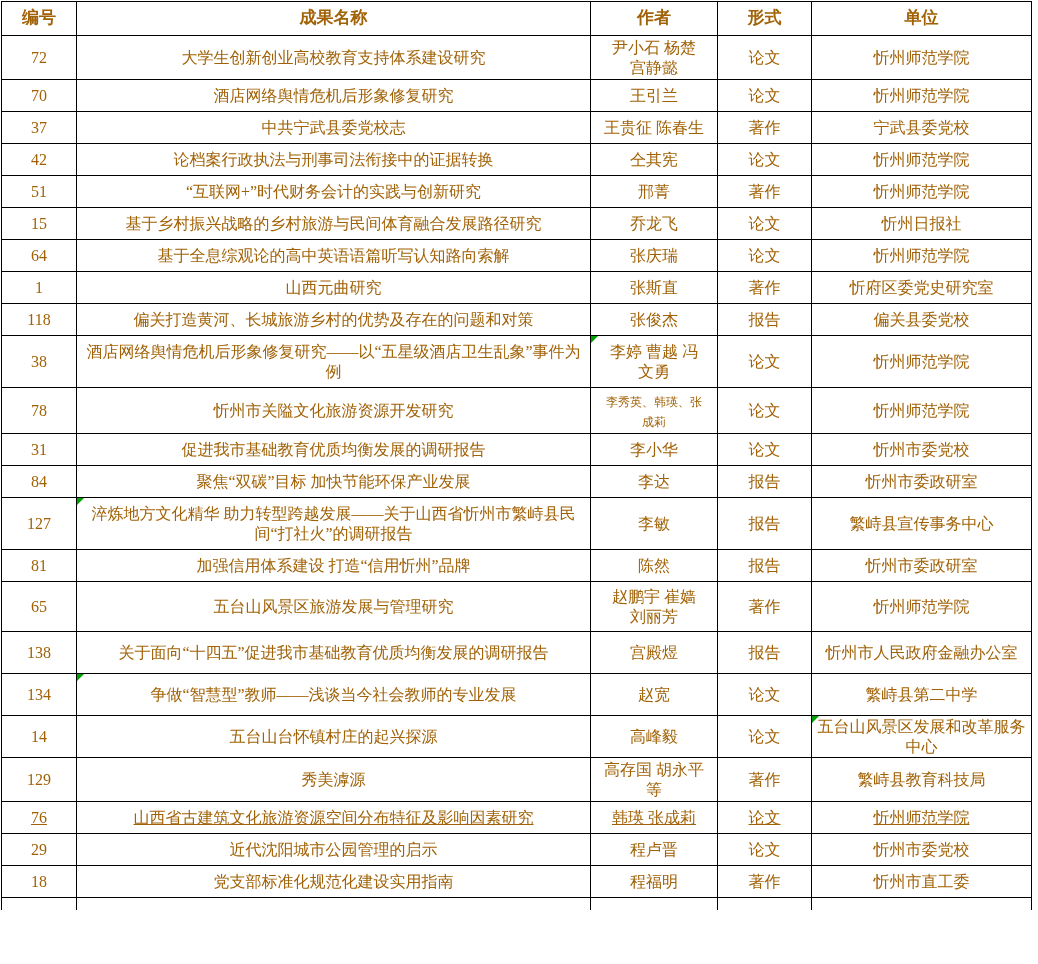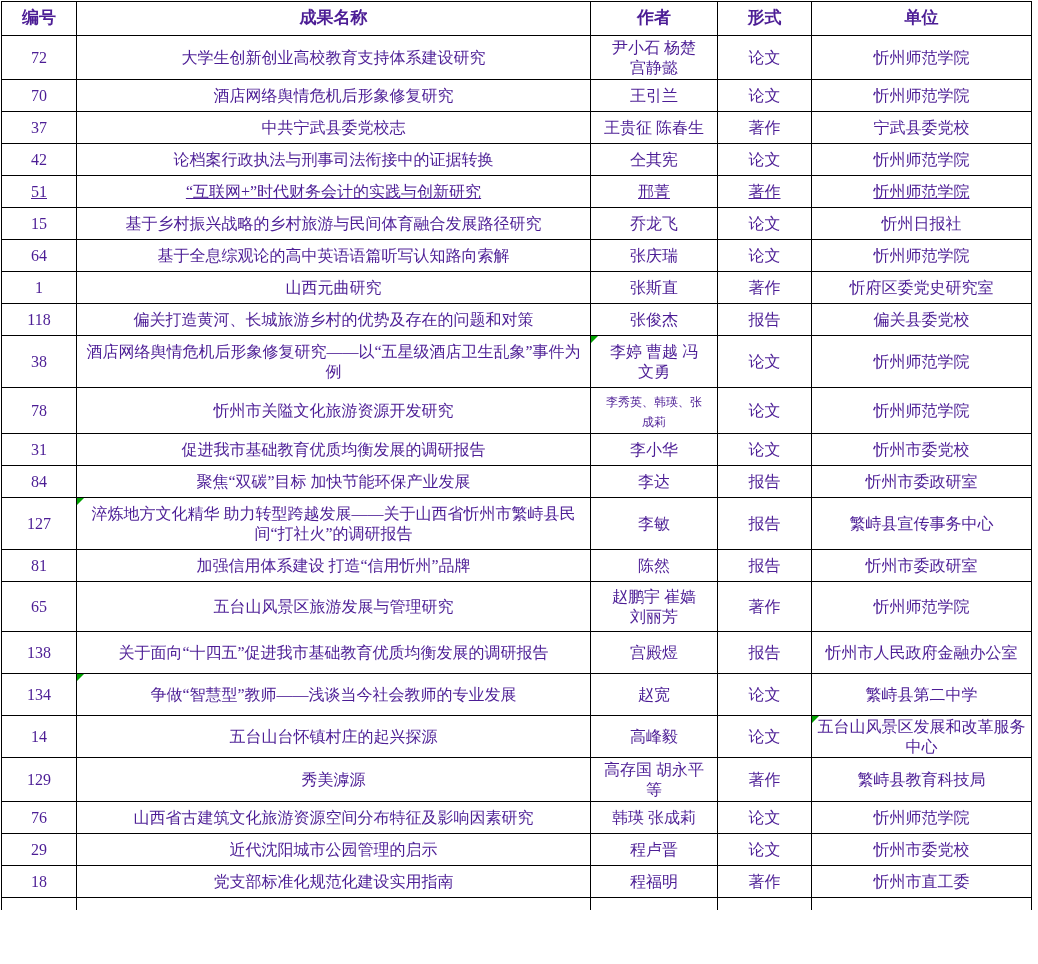--- a/index.html
+++ b/index.html
@@ -7,21 +7,21 @@
     padding: 0;
     background: #ffffff;
   }
   .sheet {
     position: relative;
     width: 1038px;
     height: 964px;
     overflow: hidden;
     background: #ffffff;
     font-family: "Liberation Serif", "DejaVu Serif", serif;
-    color: #4c1d95;
+    color: #a16207;
   }
   table.results {
     border-collapse: collapse;
     table-layout: fixed;
     width: 1030px;
     margin: 1px 0 0 1px;
   }
   table.results col.c-id    { width: 75px;  }
   table.results col.c-title { width: 514px; }
   table.results col.c-author{ width: 127px; }
@@ -111,21 +111,21 @@
   </tr>
 
   <tr style="height: 32px;">
     <td><span class="cell-text">42</span></td>
     <td><span class="cell-text">论档案行政执法与刑事司法衔接中的证据转换</span></td>
     <td><span class="cell-text">仝其宪</span></td>
     <td><span class="cell-text">论文</span></td>
     <td><span class="cell-text">忻州师范学院</span></td>
   </tr>
 
-  <tr style="height: 32px; text-decoration: underline;">
+  <tr style="height: 32px;">
     <td><span class="cell-text">51</span></td>
     <td><span class="cell-text">“互联网+”时代财务会计的实践与创新研究</span></td>
     <td><span class="cell-text">邢菁</span></td>
     <td><span class="cell-text">著作</span></td>
     <td><span class="cell-text">忻州师范学院</span></td>
   </tr>
 
   <tr style="height: 32px;">
     <td><span class="cell-text">15</span></td>
     <td><span class="cell-text">基于乡村振兴战略的乡村旅游与民间体育融合发展路径研究</span></td>
@@ -244,21 +244,21 @@
 
   <tr style="height: 44px;">
     <td><span class="cell-text">129</span></td>
     <td><span class="cell-text">秀美滹源</span></td>
     <td><span class="cell-text">高存国 胡永平
 等</span></td>
     <td><span class="cell-text">著作</span></td>
     <td><span class="cell-text">繁峙县教育科技局</span></td>
   </tr>
 
-  <tr style="height: 32px;">
+  <tr style="height: 32px; text-decoration: underline;">
     <td><span class="cell-text">76</span></td>
     <td><span class="cell-text">山西省古建筑文化旅游资源空间分布特征及影响因素研究</span></td>
     <td><span class="cell-text">韩瑛 张成莉</span></td>
     <td><span class="cell-text">论文</span></td>
     <td><span class="cell-text">忻州师范学院</span></td>
   </tr>
 
 
   <tr style="height: 32px;">
     <td><span class="cell-text">29</span></td>

